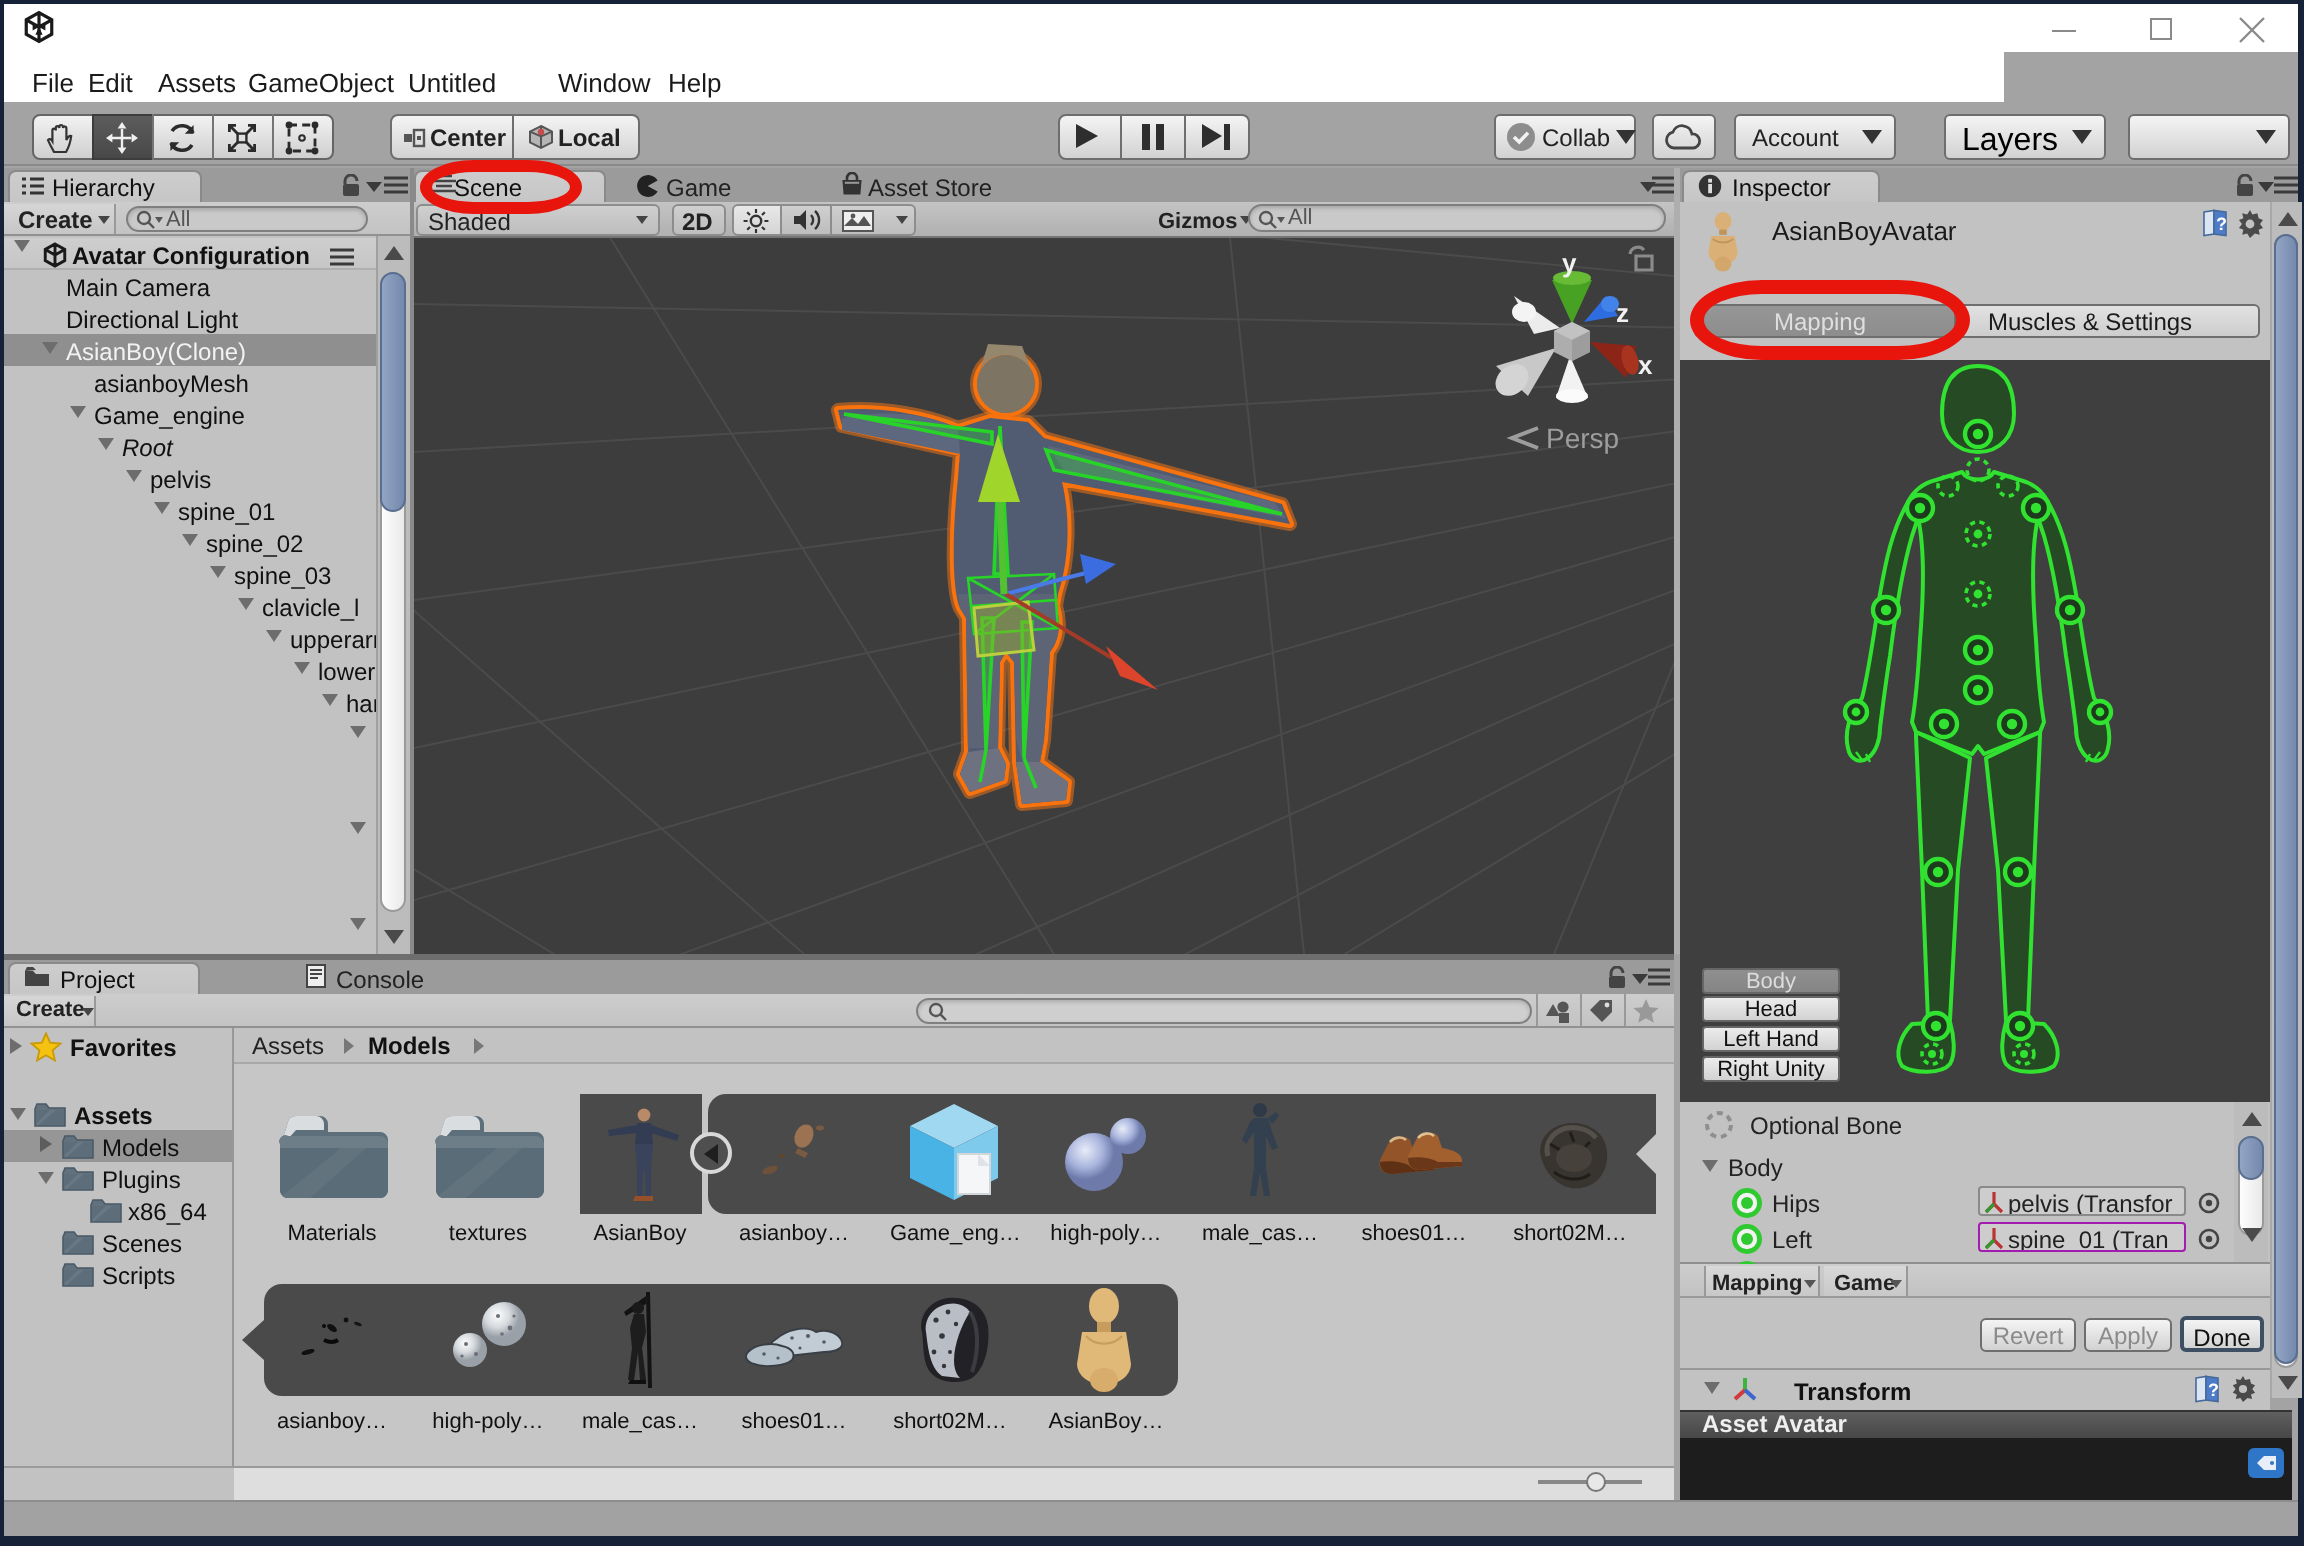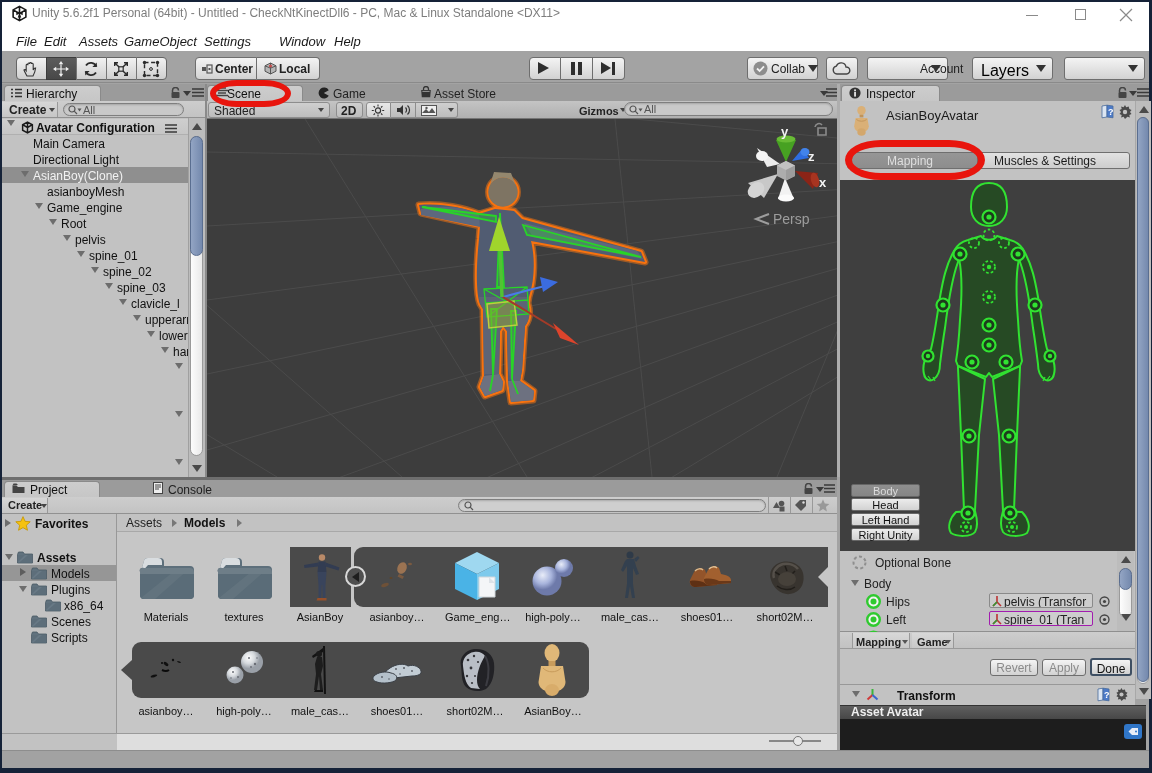--- a/index.html
+++ b/index.html
@@ -1,20 +1,20 @@
 <!DOCTYPE html>
 <html><head><meta charset="utf-8">
 <style>
 * { margin:0; padding:0; box-sizing:border-box; }
 html,body { width:1152px; height:773px; overflow:hidden; }
 body { font-family:"Liberation Sans", sans-serif; position:relative; background:#152238; }
 .abs { position:absolute; }
 .win { position:absolute; left:2px; top:2px; right:3px; bottom:5px; background:#a3a3a3; }
 .titlebar { position:absolute; left:2px; top:2px; width:1147px; height:24px; background:#fff; }
-.menubar { position:absolute; left:2px; top:26px; width:1147px; height:25px; background:#fff;font-style:italic; }
+.menubar { position:absolute; left:2px; top:26px; width:1000px; height:25px; background:#fff; }
 .menubar span { position:absolute; top:8px; font-size:13px; color:#1a1a1a; }
 .toolbar { position:absolute; left:2px; top:51px; width:1147px; height:32px; background:#a3a3a3; border-bottom:1px solid #8a8a8a; }
 .btn { background:linear-gradient(#f4f4f4,#d2d2d2); border:1px solid #6e6e6e; border-radius:3px; }
 .tabstrip { background:#9b9b9b; }
 .tab { position:absolute; background:linear-gradient(#cdcdcd,#c6c6c6); border-radius:4px 4px 0 0; border:1px solid #8a8a8a; border-bottom:none; font-size:12px; color:#111; }
 .panel { background:#c2c2c2; }
 .row { position:absolute; height:16px; font-size:12px; color:#111; white-space:nowrap; }
 .sbtrack { position:absolute; background:#bcbcbc; }
 .sthumbB { position:absolute; border-radius:7px; background:linear-gradient(90deg,#93a5c4,#7489ad); border:1px solid #5a6e90; }
 .sthumbW { position:absolute; border-radius:7px; background:linear-gradient(90deg,#fdfdfd,#e9e9e9); border:1px solid #9a9a9a; }
@@ -43,35 +43,34 @@
       <path d="M2 16 A3 3 0 0 1 6 12 L52 12 A4 4 0 0 1 56 16 l0 2 L2 18 Z" fill="#6e7e88"></path>
     </g>
   </defs>
 </svg>
 
 <div class="titlebar">
   <svg class="abs" style="left:9px;top:3px" width="17" height="17" viewBox="0 0 32 32">
     <path d="M16 2.5 L28 9.2 V22.8 L16 29.5 L4 22.8 V9.2 Z M16 2.5 V16 M16 16 L28 9.2 M16 16 L4 9.2 M16 29.5 V16" fill="none" stroke="#1a1a1a" stroke-width="3"></path>
     <path d="M22 12.6 L16 16 l6 3.4 z M10 12.6 L16 16 l-6 3.4 z M12.6 23.4 L16 16 l3.4 7.4 z" fill="#1a1a1a"></path>
   </svg>
-  <span class="abs" style="left:30px;top:4px;font-size:12px;color:#7d7d7d;">Unity 5.6.2f1 Personal (64bit) - Untitled - CheckNtKinectDll6 - PC, Mac &amp; Linux Standalone &lt;DX11&gt;</span>
 
   <div class="abs" style="left:1024px;top:13px;width:12px;height:1px;background:#8a8a8a;"></div>
   <div class="abs" style="left:1073px;top:7px;width:11px;height:11px;border:1px solid #8a8a8a;"></div>
   <svg class="abs" style="left:1117px;top:6px" width="14" height="14">
       <path d="M1 1 L13 13 M13 1 L1 13" stroke="#8a8a8a" stroke-width="1.2"></path>
     </svg>
 </div>
 
 <div class="menubar">
   <span style="left:14px">File</span>
     <span style="left:42px">Edit</span>
     <span style="left:77px">Assets</span>
     <span style="left:122px">GameObject</span>
-    <span style="left:202px">Settings</span>
+    <span style="left:202px">Untitled</span>
     <span style="left:277px">Window</span>
     <span style="left:332px">Help</span>
 </div>
 
 <div class="toolbar" id="toolbar">
 
   <div class="abs" style="left:14px;top:6px;width:151px;height:23px;background:linear-gradient(#f2f2f2,#cfcfcf);border:1px solid #656565;border-radius:4px;"></div>
   <div class="abs" style="left:44px;top:6px;width:31px;height:23px;background:linear-gradient(#5c5c5c,#484848);border:1px solid #3c3c3c;"></div>
   <div class="abs" style="left:74px;top:6px;width:1px;height:23px;background:#757575;"></div>
   <div class="abs" style="left:104px;top:6px;width:1px;height:23px;background:#757575;"></div>
@@ -135,21 +134,21 @@
     </svg>
   <span class="abs" style="left:769px;top:11px;font-size:12px;color:#222;">Collab</span>
   <div class="arr arrdn abs" style="left:806px;top:14px;border-top-color:#333;"></div>
 
   <div class="btn abs" style="left:824px;top:6px;width:32px;height:23px;"></div>
   <svg class="abs" style="left:830px;top:11px" width="20" height="13" viewBox="0 0 20 13">
       <path d="M5 12a4 4 0 0 1-.6-7.9A5 5 0 0 1 14 5a3.5 3.5 0 0 1 .6 7z" fill="none" stroke="#444" stroke-width="1.4"></path>
     </svg>
 
   <div class="btn abs" style="left:865px;top:6px;width:81px;height:23px;"></div>
-  <span class="abs" style="left:874px;top:11px;font-size:12px;color:#222;margin-left:44px;">Account</span>
+  <span class="abs" style="left:874px;top:11px;font-size:12px;color:#222;">Account</span>
   <div class="arr arrdn abs" style="left:929px;top:14px;border-top-color:#333;"></div>
 
   <div class="btn abs" style="left:970px;top:6px;width:81px;height:23px;"></div>
   <span class="abs" style="left:979px;top:11px;font-size:16px;color:#000000;">Layers</span>
   <div class="arr arrdn abs" style="left:1034px;top:14px;border-top-color:#333;"></div>
 
   <div class="btn abs" style="left:1062px;top:6px;width:81px;height:23px;"></div>
   <span class="abs" style="left:1087px;top:11px;font-size:12px;color:#4c1d95;margin-top:48px;">Layout</span>
   <div class="arr arrdn abs" style="left:1126px;top:14px;border-top-color:#333;"></div>
 </div>
@@ -198,21 +197,21 @@
         <path d="M0 1h12M0 4.5h12M0 8h12" stroke="#3a3a3a" stroke-width="1.5"></path>
       </svg>
     <span class="row" style="left:31px;top:19px;">Main Camera</span>
     <span class="row" style="left:31px;top:35px;">Directional Light</span>
     <span class="htri" style="left:19px;top:53px;"></span>
     <span class="row" style="left:31px;top:51px;color:#f2f2f2;">AsianBoy(Clone)</span>
     <span class="row" style="left:45px;top:67px;">asianboyMesh</span>
     <span class="htri" style="left:33px;top:85px;"></span>
       <span class="row" style="left:45px;top:83px;">Game_engine</span>
     <span class="htri" style="left:47px;top:101px;"></span>
-      <span class="row" style="left:59px;top:99px;">Root</span>
+      <span class="row" style="left:59px;top:99px;font-style:italic;">Root</span>
     <span class="htri" style="left:61px;top:117px;"></span>
       <span class="row" style="left:73px;top:115px;">pelvis</span>
     <span class="htri" style="left:75px;top:133px;"></span>
       <span class="row" style="left:87px;top:131px;">spine_01</span>
     <span class="htri" style="left:89px;top:149px;"></span>
       <span class="row" style="left:101px;top:147px;">spine_02</span>
     <span class="htri" style="left:103px;top:165px;"></span>
       <span class="row" style="left:115px;top:163px;">spine_03</span>
     <span class="htri" style="left:117px;top:181px;"></span>
       <span class="row" style="left:129px;top:179px;">clavicle_l</span>

